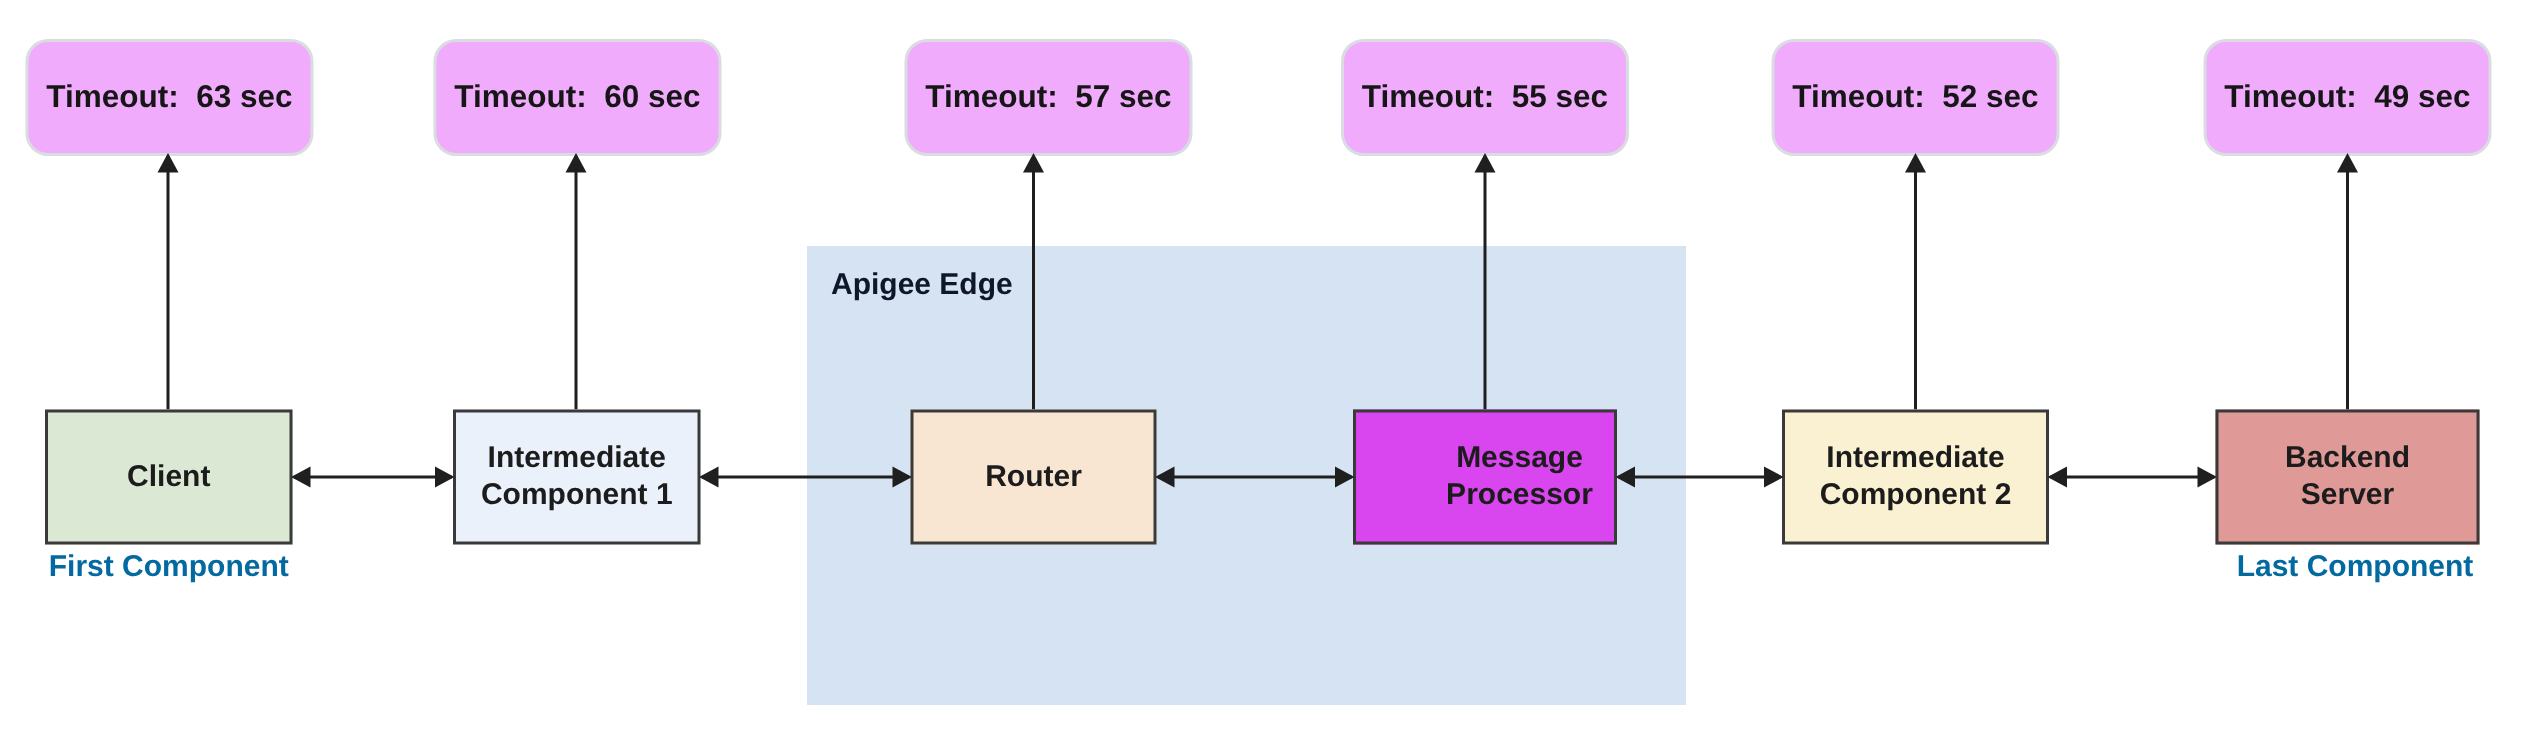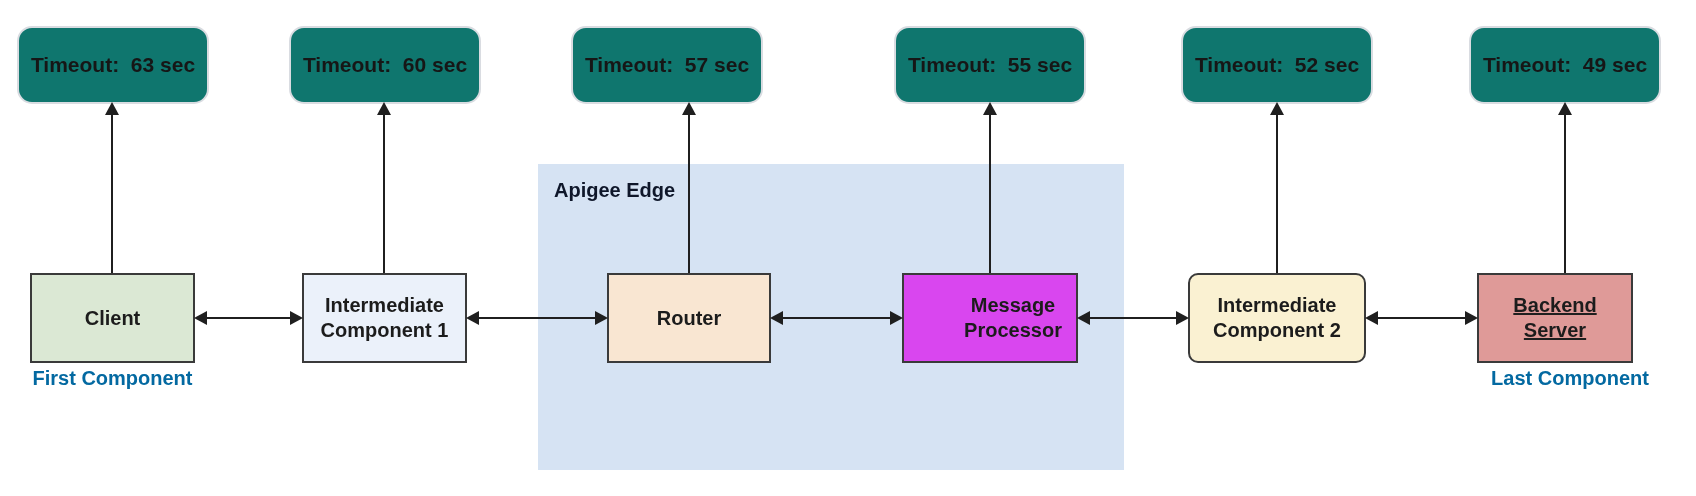--- a/index.html
+++ b/index.html
@@ -17,41 +17,41 @@
     background:#d6e3f3;
   }
   .region-label{
     position:absolute;left:16px;top:15px;
     font-size:20px;font-weight:bold;color:#0f172a;
     white-space:nowrap;
   }
   
   .timeout{
     position:absolute;top:26px;width:192px;height:78px;
-    background:#0f766e;border:2px solid #d9dce1;border-radius:15px;
+    background:#f0abfc;border:2px solid #d9dce1;border-radius:15px;
     box-sizing:border-box;
     display:flex;align-items:center;justify-content:center;
   }
   .timeout span{font-size:21px;font-weight:bold;color:#161616;white-space:pre;}
-  .t0{left:17px;} .t1{left:289px;} .t2{left:571px;}
+  .t0{left:17px;} .t1{left:289px;} .t2{left:603px;}
   .t3{left:894px;} .t4{left:1181px;} .t5{left:1469px;}
   
   .node{
     position:absolute;top:273px;height:90px;
     border:2px solid #3a3a3a;box-sizing:border-box;
     display:flex;align-items:center;justify-content:center;
     text-align:center;
   }
   .node span{font-size:20px;font-weight:bold;color:#1c1c1c;line-height:1.25;padding:0 14px;}
   .n0{left:30px;width:165px;}
   .n1{left:302px;width:165px;align-items:center;}
   .n2{left:607px;width:164px;text-align:center;}
   .n3{left:902px;width:176px;}
   .n4{left:1188px;width:178px;}
-  .n5{left:1477px;width:156px;text-decoration:underline;}
+  .n5{left:1477px;width:176px;}
   
   .role-label{
     position:absolute;top:367px;
     font-size:20px;font-weight:bold;color:#0369a1;text-align:center;white-space:nowrap;
   }
   .role-first{left:30px;width:165px;}
   .role-last{left:1477px;width:186px;}
   
   .varrow{
     position:absolute;top:104px;height:169px;width:2px;background:#1f1f1f;
@@ -123,21 +123,21 @@
   </div>
   <div class="node n1" style="background-color: rgb(235, 241, 250);">
     <span>Intermediate Component 1</span>
   </div>
   <div class="node n2" style="background-color: rgb(249, 230, 210);">
     <span>Router</span>
   </div>
   <div class="node n3" style="background-color: #d946ef; padding-left: 46px;">
     <span>Message Processor</span>
   </div>
-  <div class="node n4" style="background-color: rgb(250, 241, 210); border-radius: 10px;">
+  <div class="node n4" style="background-color: rgb(250, 241, 210);">
     <span>Intermediate Component 2</span>
   </div>
   <div class="node n5" style="background-color: rgb(223, 154, 152);">
     <span>Backend Server</span>
   </div>
 
   <div class="harrow h0"></div>
   <div class="harrow h1"></div>
   <div class="harrow h2"></div>
   <div class="harrow h3"></div>

